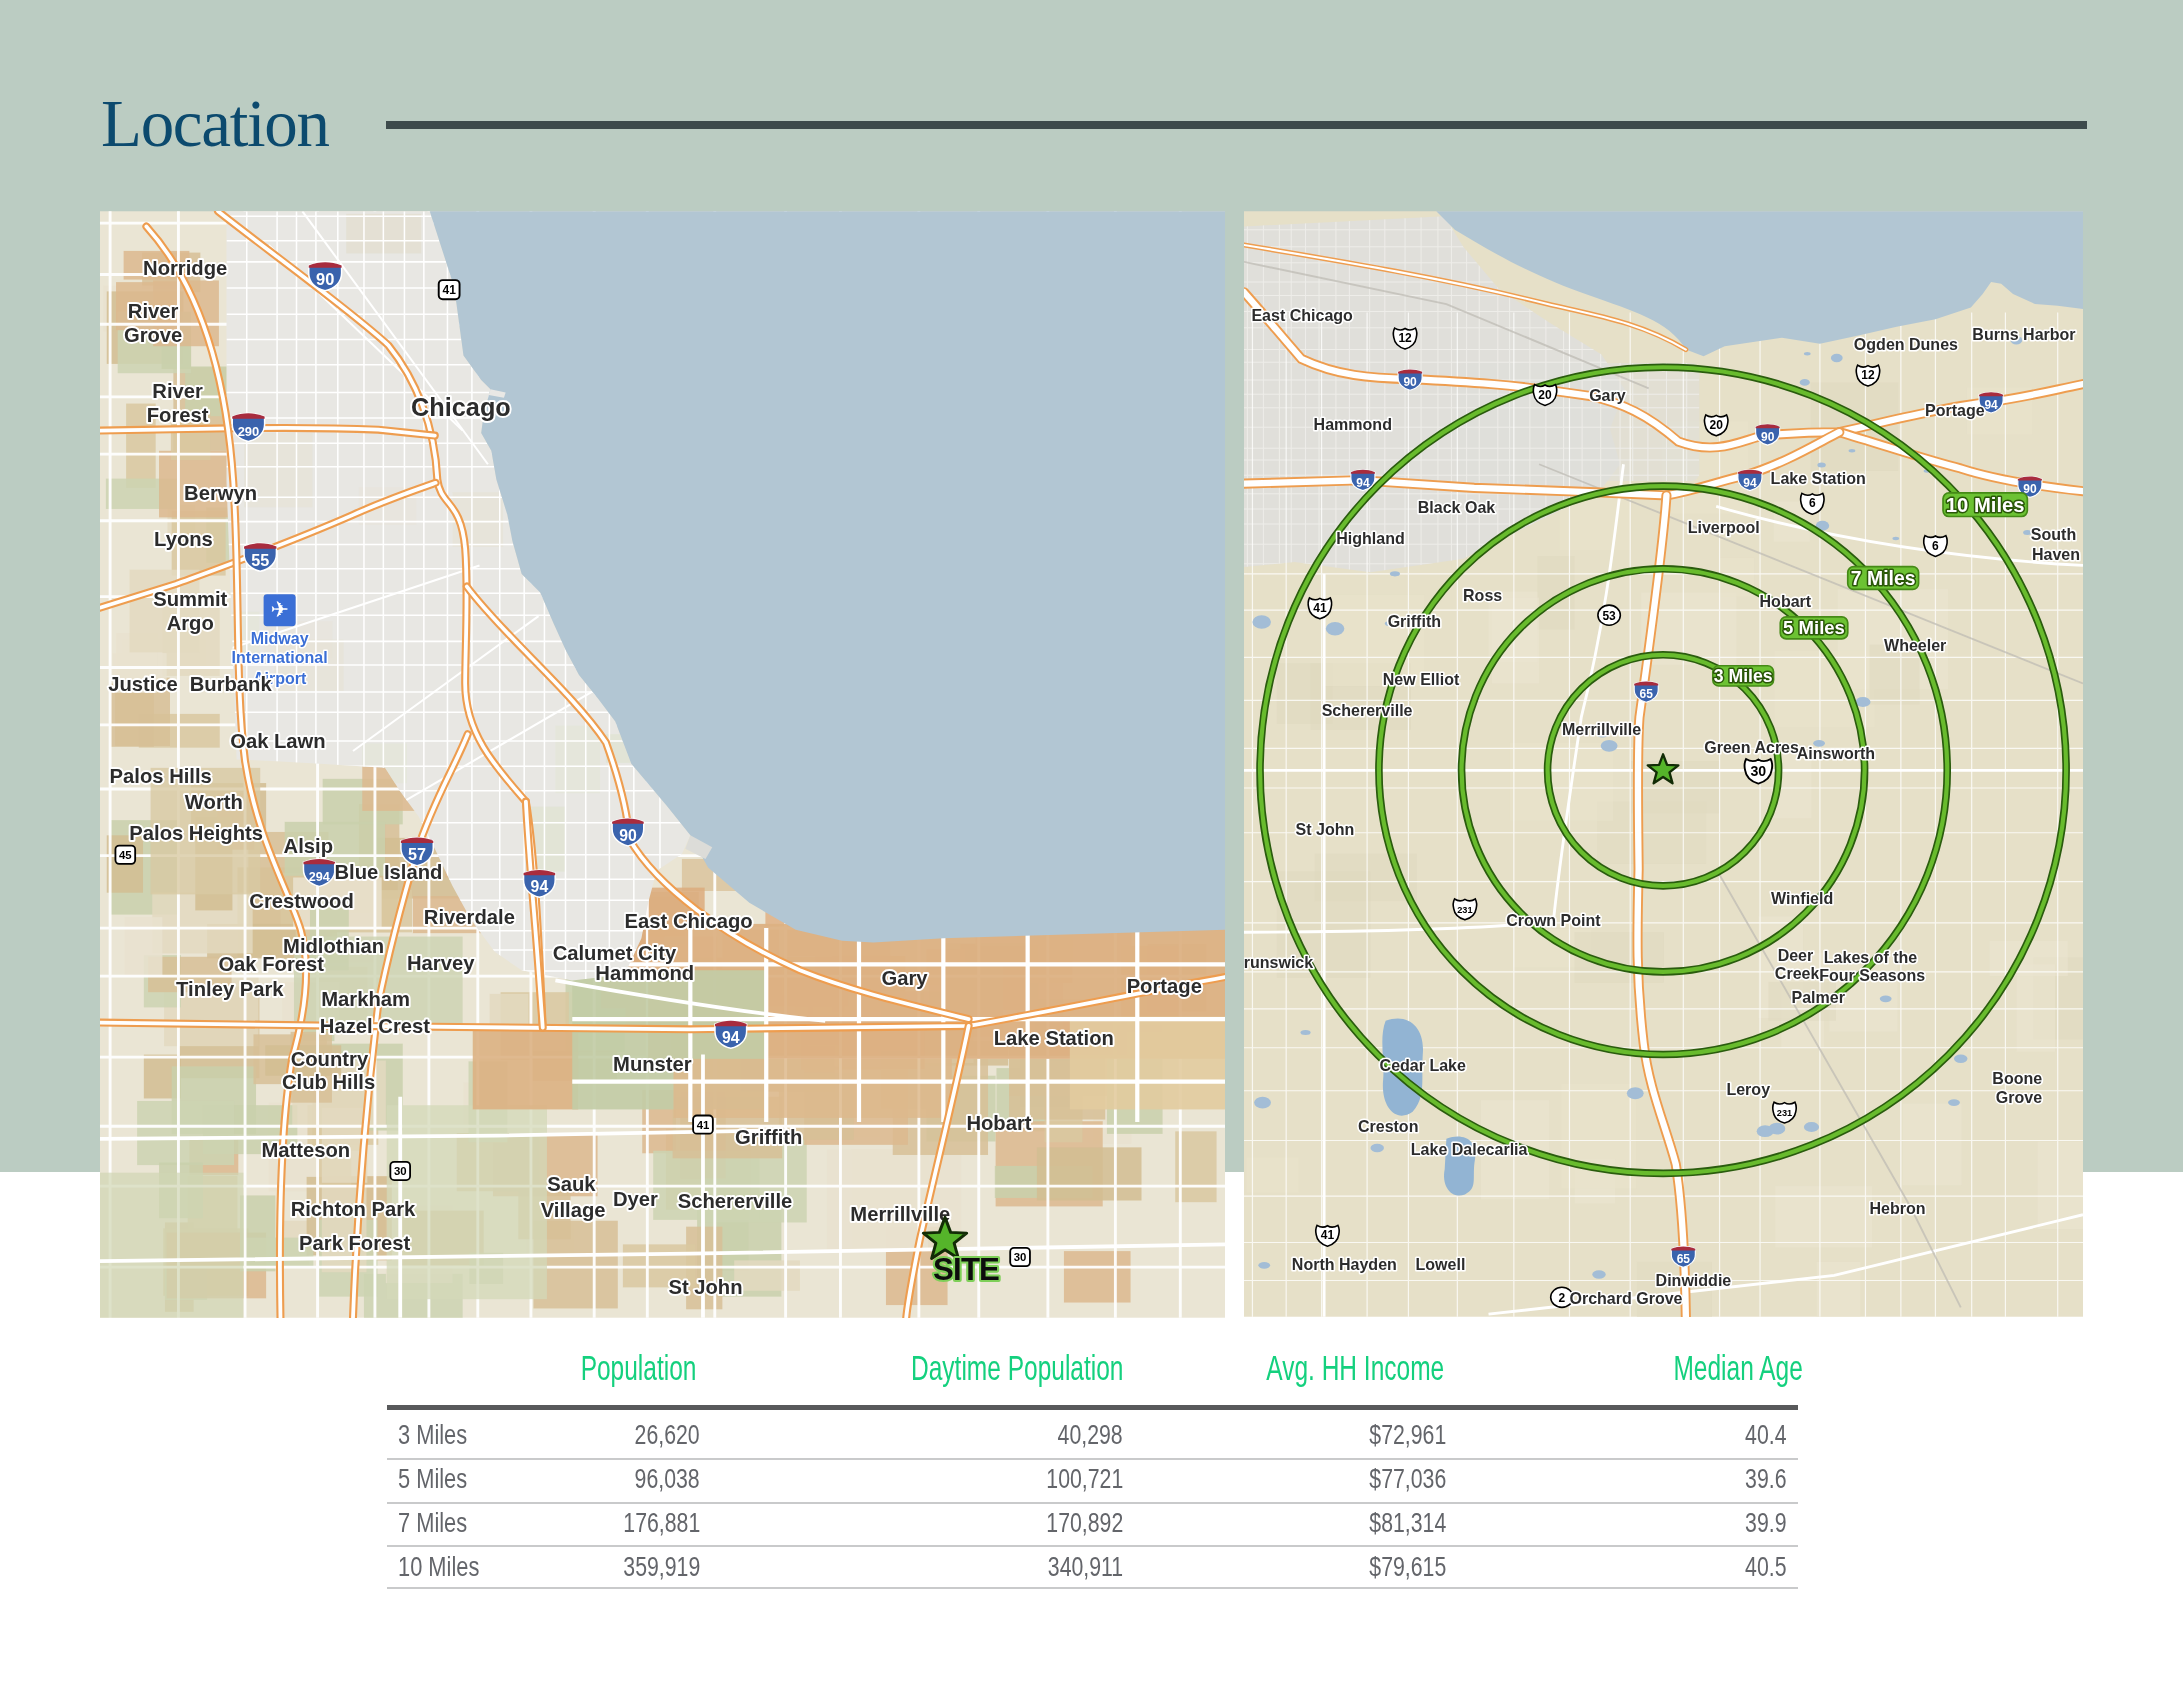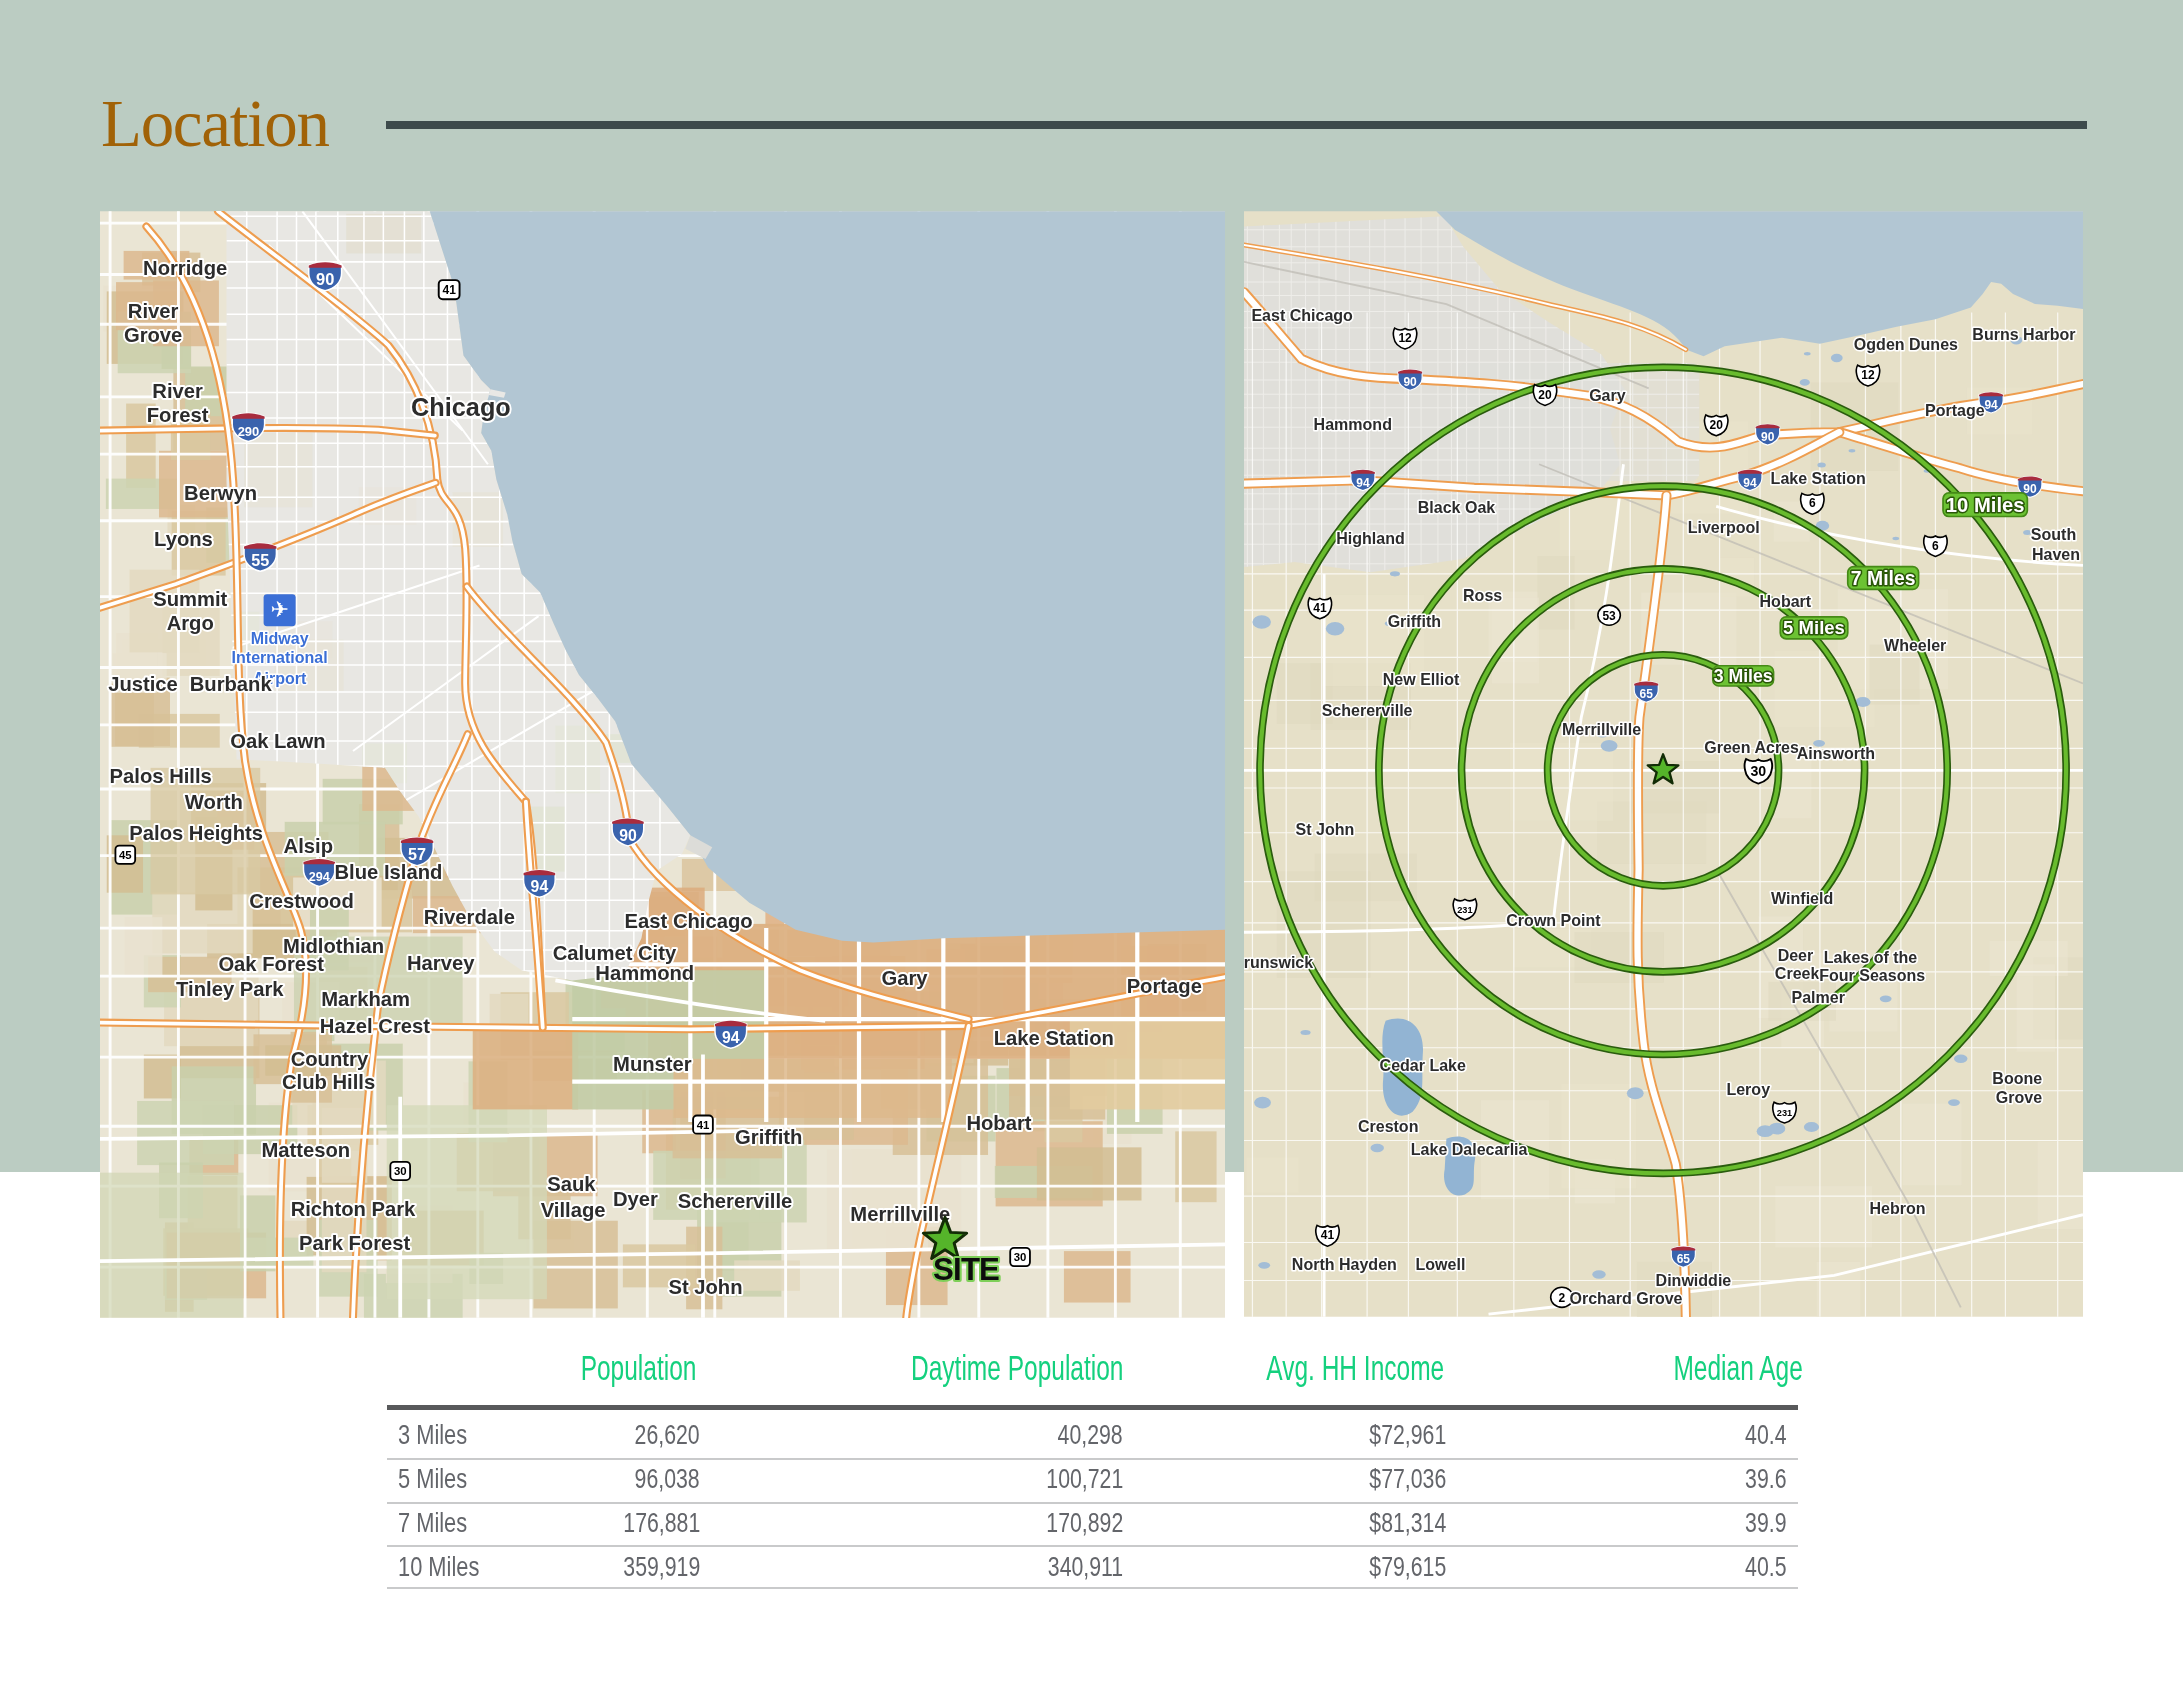--- a/index.html
+++ b/index.html
@@ -2,21 +2,21 @@
 <html style="font-size:13.5px"><head><meta charset="utf-8">
 <style>
 html,body{margin:0;padding:0;}
 body{width:2183px;height:1687px;background:#ffffff;position:relative;overflow:hidden;
  font-family:"Liberation Sans", sans-serif;}
 .hdr{position:absolute;font-size:35px;color:#14d07e;white-space:nowrap;}
 .cell{position:absolute;font-size:28px;color:#63656a;white-space:nowrap;}
 </style></head>
 <body>
 <div style="position:absolute;left:0;top:0;width:2183px;height:1172px;background:#bbccc2"></div>
-<div style="position:absolute;left:101px;top:85px;font-family:'Liberation Serif',serif;font-size:67px;letter-spacing:-1.3px;color:#a16207;">Location</div>
+<div style="position:absolute;left:101px;top:85px;font-family:'Liberation Serif',serif;font-size:67px;letter-spacing:-1.3px;color:#0c4a6e;">Location</div>
 <div style="position:absolute;left:386px;top:121px;width:1701px;height:8.4px;background:#3d4b4c"></div>
 <svg style="position:absolute;left:100px;top:211px" width="1125" height="1107" viewBox="0 0 1334 1312">
     <rect width="1334" height="1312" fill="#eae5d4"></rect>
     <rect x="50" y="49" width="69" height="47" fill="#d7c096" opacity="0.85"></rect>
     <rect x="46" y="596" width="96" height="40" fill="#d9c8a0" opacity="0.85"></rect>
     <rect x="4" y="88" width="92" height="55" fill="#e9e2cf" opacity="0.85"></rect>
     <rect x="30" y="92" width="81" height="36" fill="#e9e2cf" opacity="0.85"></rect>
     <rect x="31" y="228" width="35" height="100" fill="#d9c8a0" opacity="0.85"></rect>
     <rect x="28" y="47" width="78" height="34" fill="#dcb88e" opacity="0.85"></rect>
     <rect x="18" y="553" width="65" height="81" fill="#d7c096" opacity="0.85"></rect>

